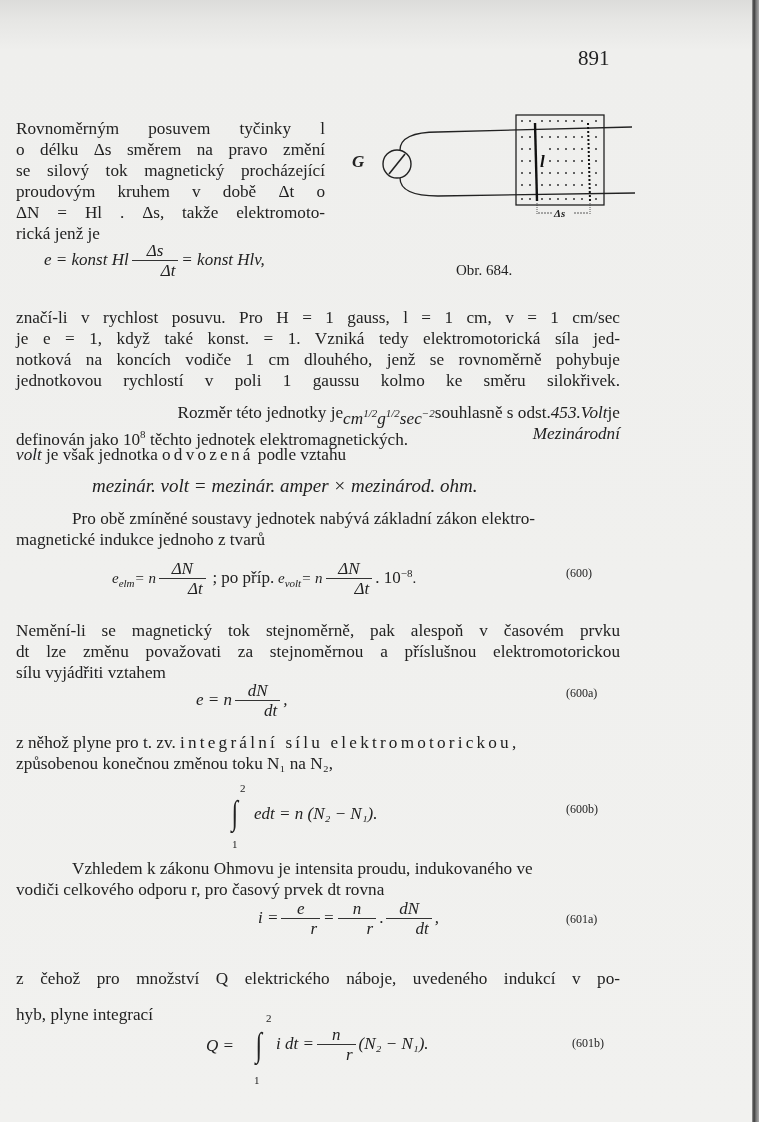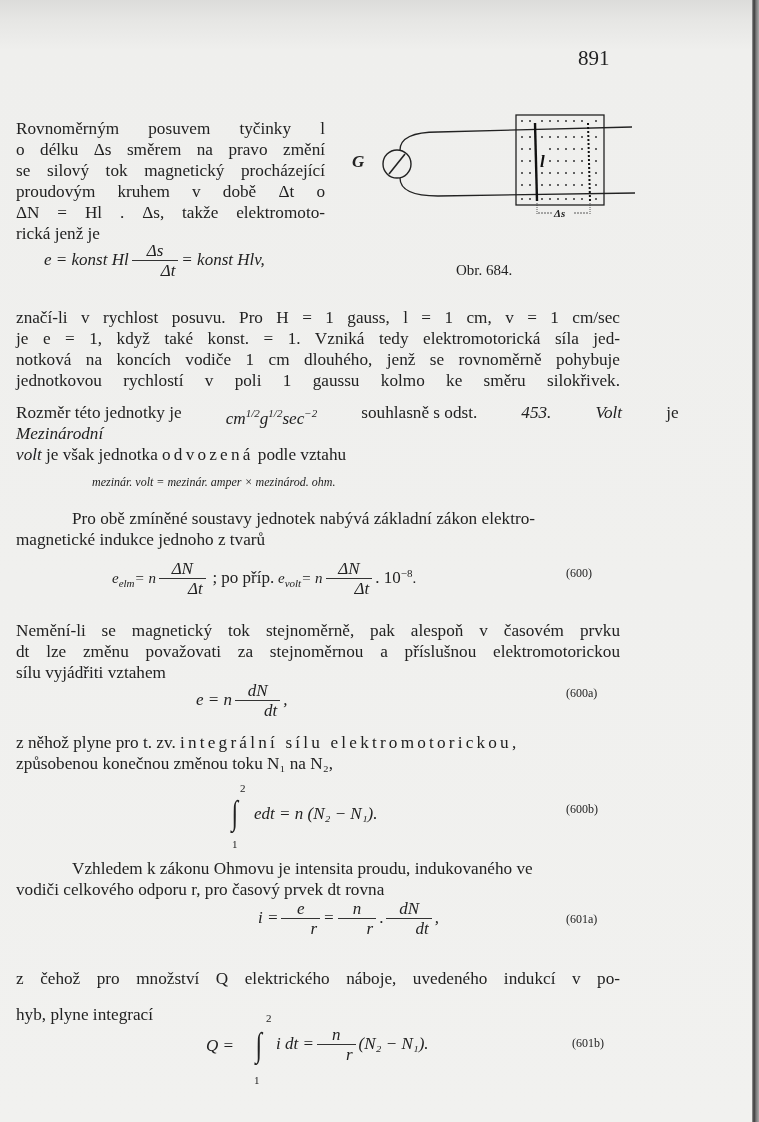--- a/index.html
+++ b/index.html
@@ -148,40 +148,41 @@
   </div>
 
   <div>
     <div class="t just" style="left:16px;top:307px;width:604px">značí-li v rychlost posuvu. Pro H = 1 gauss, l = 1 cm, v = 1 cm/sec</div>
     <div class="t just" style="left:16px;top:328px;width:604px">je e = 1, když také konst. = 1. Vzniká tedy elektromotorická síla jed-</div>
     <div class="t just" style="left:16px;top:349px;width:604px">notková na koncích vodiče 1 cm dlouhého, jenž se rovnoměrně pohybuje</div>
     <div class="t just" style="left:16px;top:370px;width:604px">jednotkovou rychlostí v poli 1 gaussu kolmo ke směru silokřivek.</div>
   </div>
 
   <div>
-    <div class="t" style="left:16px;top:402px;width:604px;display:flex;justify-content:flex-start;gap:44px;">
+    <div class="t" style="left:16px;top:402px;width:604px;display:flex;justify-content:flex-end;">
       <span>Rozměr této jednotky je</span>
       <span class="i">cm<sup>1/2</sup>g<sup>1/2</sup>sec<sup>−2</sup></span>
       <span>souhlasně s odst.</span>
       <span class="i">453.</span>
       <span class="i">Volt</span>
       <span>je</span>
     </div>
     <div class="t" style="left:16px;top:423px;width:604px;display:flex;justify-content:space-between;">
+      <span><span>definován jako 10</span><sup>8</sup> <span>těchto jednotek elektromagnetických.</span></span>
       <span class="i">Mezinárodní</span>
     </div>
     <div class="t" style="left:16px;top:444px;">
       <span class="i">volt</span>
       <span>je však jednotka</span>
       <span class="sp">odvozená</span>
       <span>podle vztahu</span>
     </div>
   </div>
 
-  <div class="math" style="left:92px;top:475px;font-size:12px;">mezinár. volt = mezinár. amper × mezinárod. ohm.</div>
+  <div class="math" style="left:92px;top:475px;font-size:19px;">mezinár. volt = mezinár. amper × mezinárod. ohm.</div>
 
   <div>
     <div class="t" style="left:72px;top:508px;">Pro obě zmíněné soustavy jednotek nabývá základní zákon elektro-</div>
     <div class="t" style="left:16px;top:529px;">magnetické indukce jednoho z tvarů</div>
   </div>
 
   <div class="math" style="left:112px;top:560px;font-size:15px;">
     <span>e</span><sub>elm</sub><span>= n</span><span class="frac" style="font-size:17px"><span class="num">ΔN</span><span class="den">Δt</span></span>
     <span class="up" style="font-size:17px">; po příp.</span>
     <span>e</span><sub>volt</sub><span>= n</span><span class="frac" style="font-size:17px"><span class="num">ΔN</span><span class="den">Δt</span></span><span class="up" style="font-size:17px">. 10</span><sup class="up">−8</sup><span class="up">.</span>

